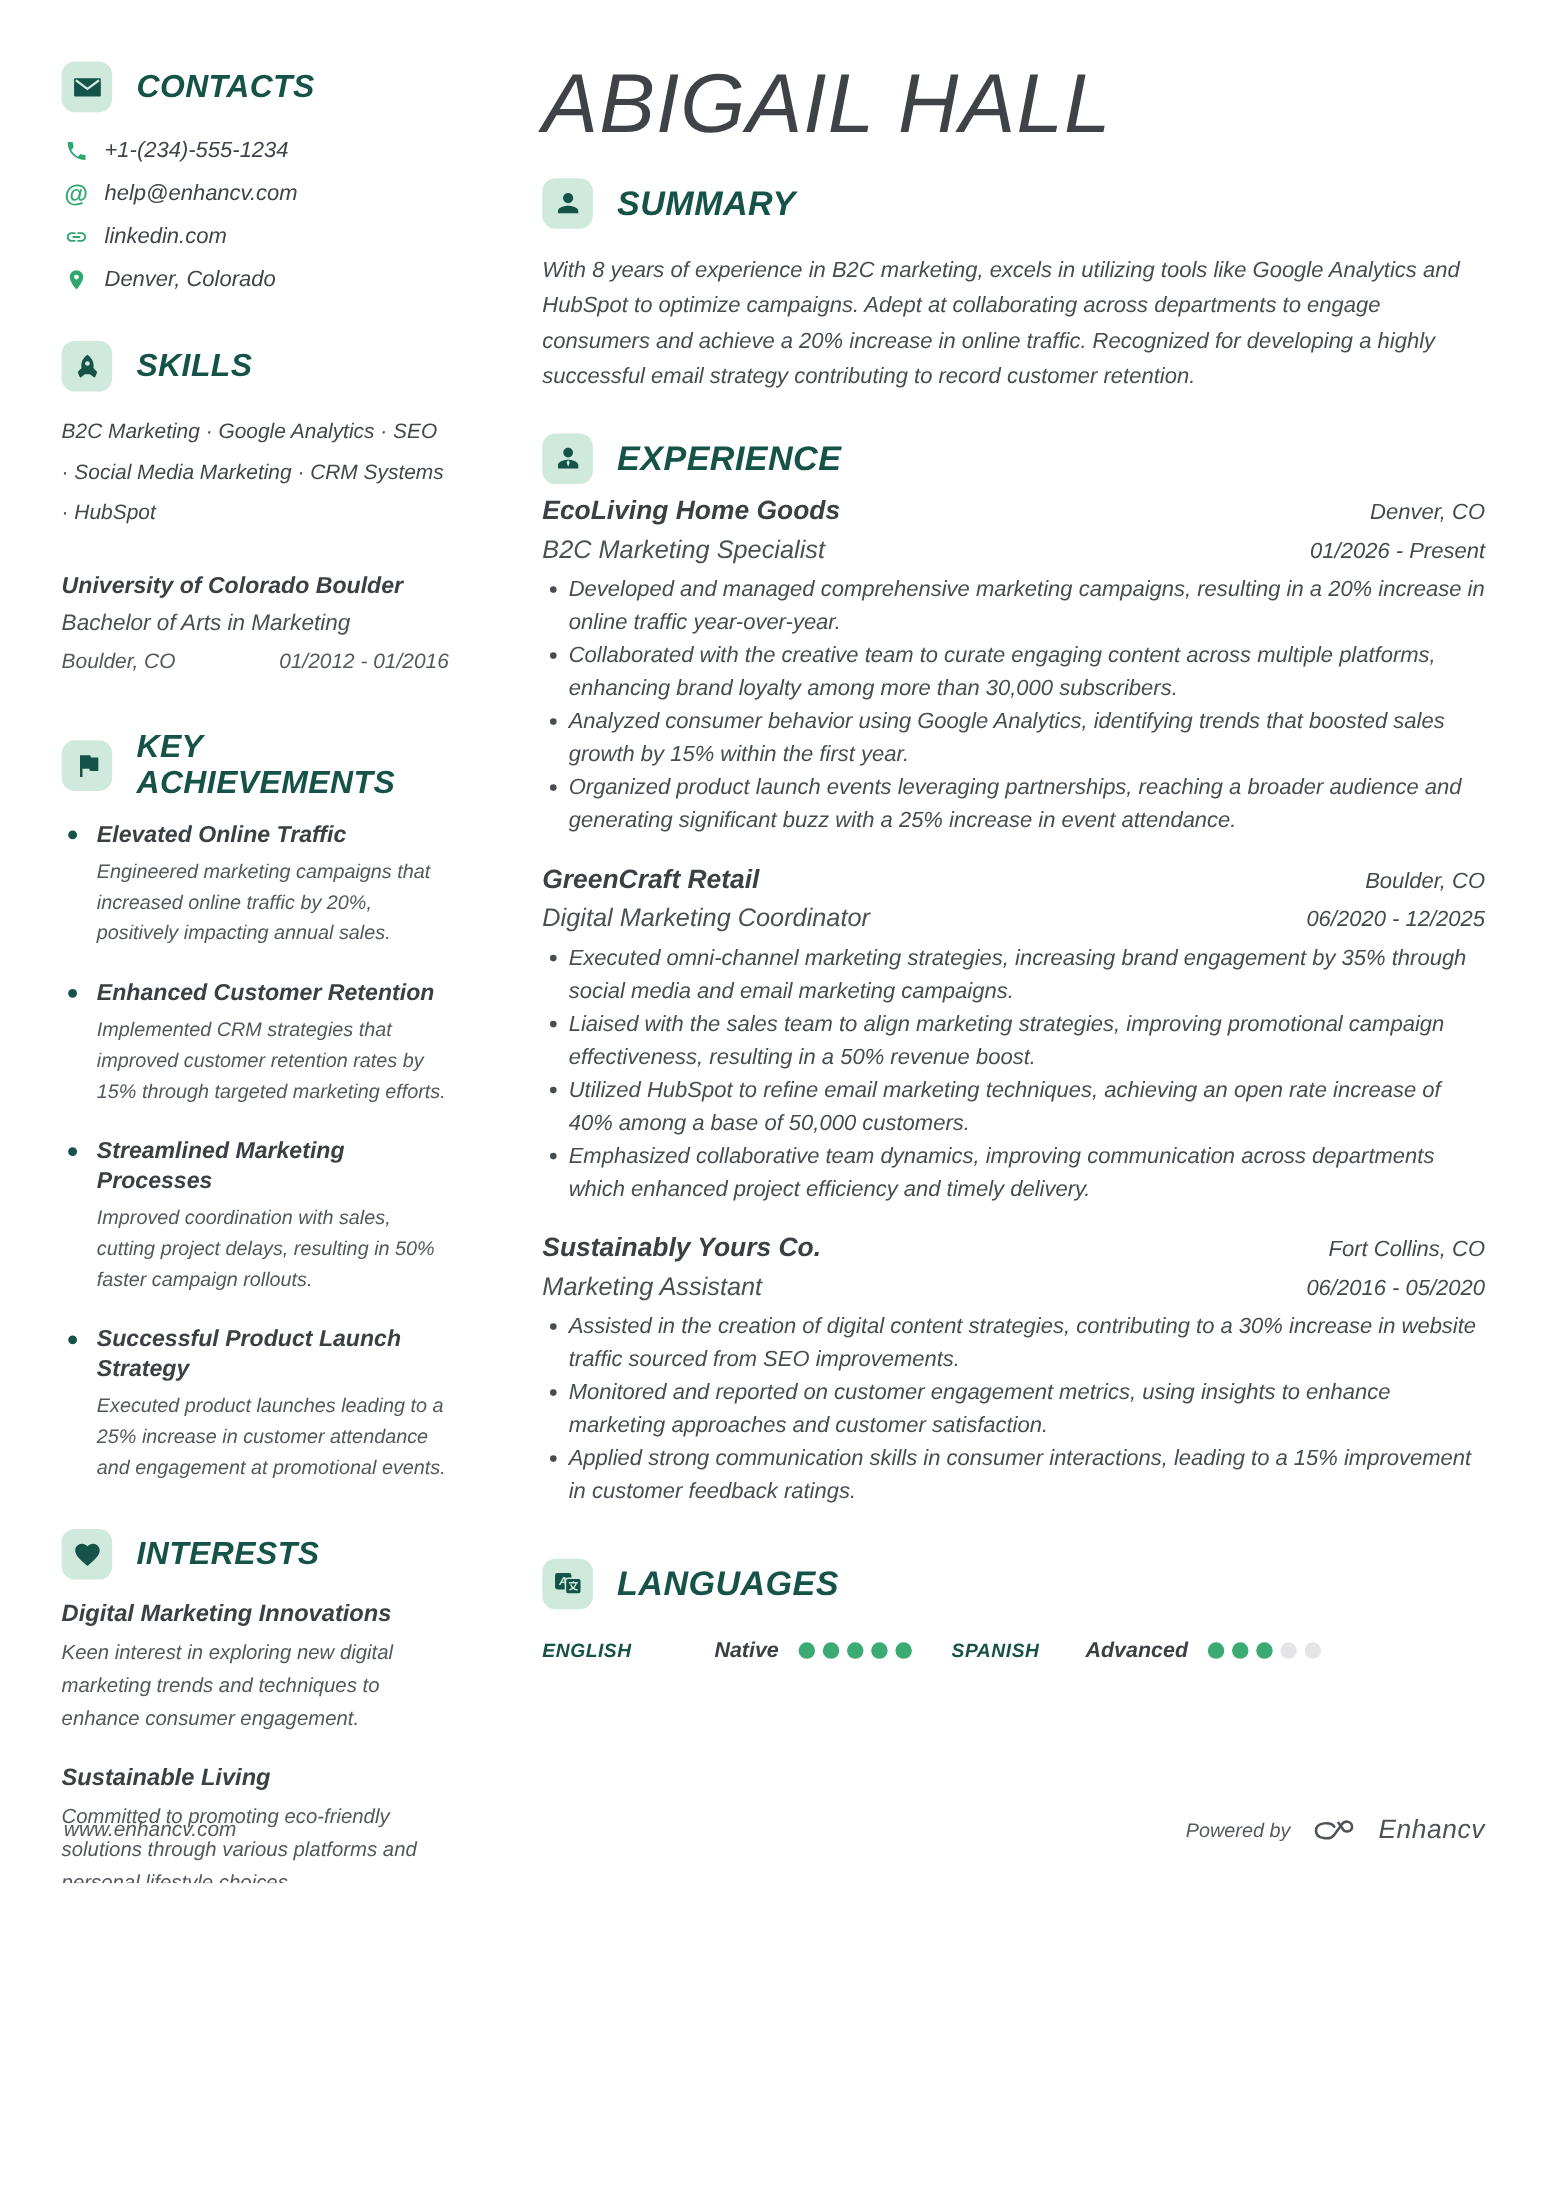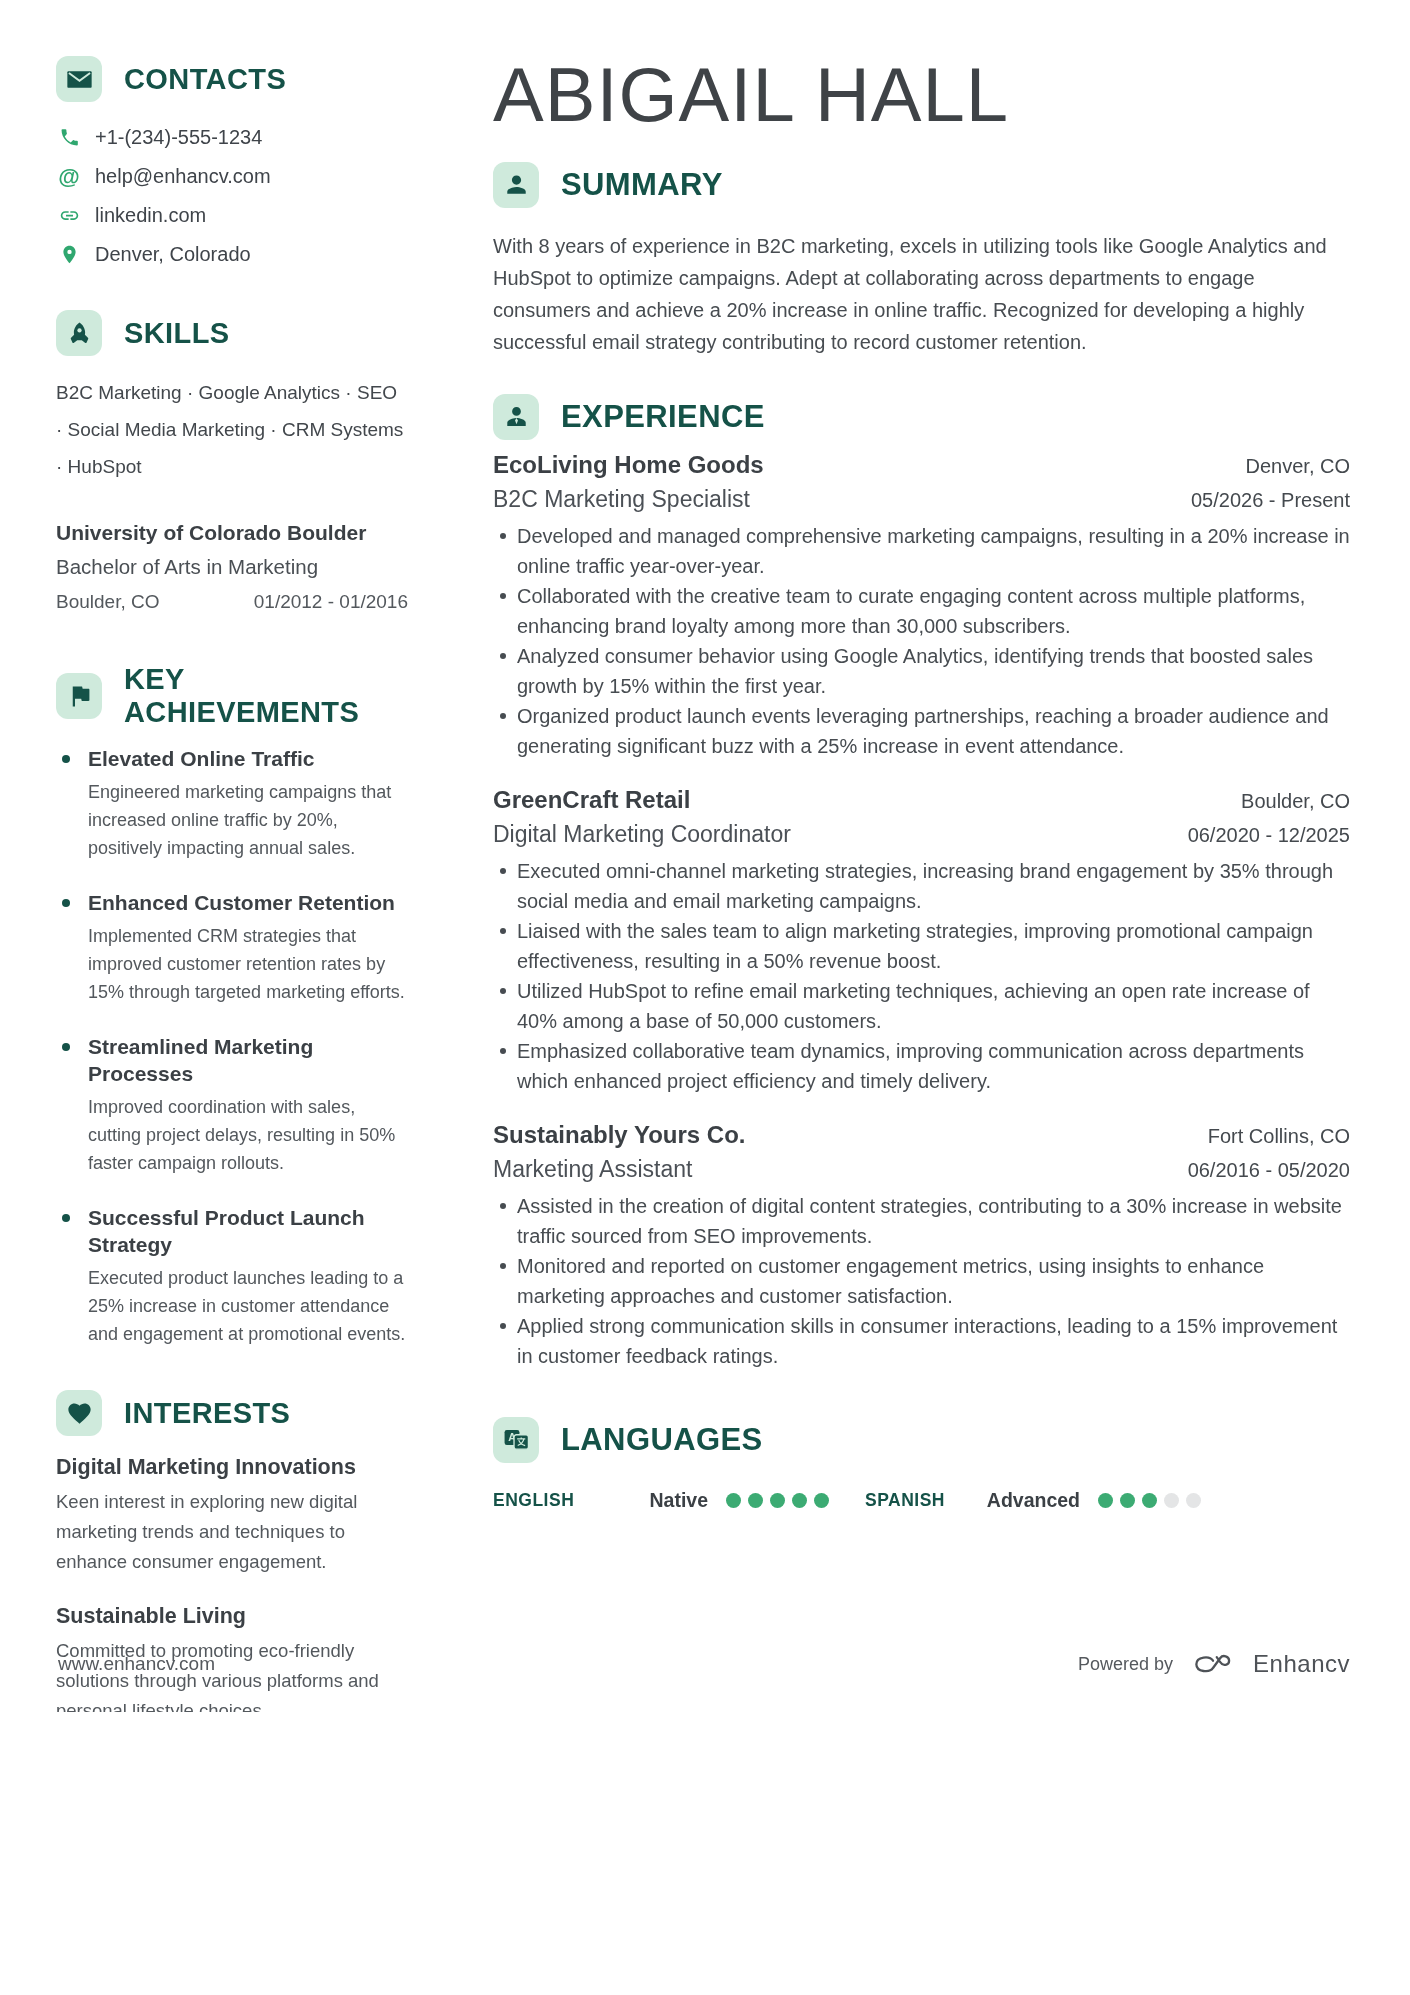--- a/index.html
+++ b/index.html
@@ -8,21 +8,21 @@
     --green:#2fa76f;
     --band:#96d3af;
     --dark:#3b4045;
     --body:#474c51;
     --muted:#53585d;
   }
   html,body{margin:0;padding:0;background:#ffffff;}
   .page{
     position:relative;width:1410px;height:1712px;box-sizing:border-box;
     background:#fff;font-family:"Liberation Sans",sans-serif;
-    display:flex;padding:56px 60px 0 56px;overflow:hidden;
+    display:flex;padding:56px 60px 0 56px;overflow:hidden;font-style:italic;
   }
   .sidebar{width:352px;flex:none;margin-right:85px;}
   .main{flex:1;min-width:0;}
 
   
   .sec-head{display:flex;align-items:center;gap:22px;}
   .icon-box{width:46px;height:46px;border-radius:12px;background:var(--iconbg);
     display:flex;align-items:center;justify-content:center;flex:none;}
   .icon-box svg{width:27px;height:27px;}
   .side-title{font-size:29px;font-weight:800;color:var(--teal);letter-spacing:.4px;margin:0;}
@@ -242,21 +242,21 @@
         <h2 class="main-title">EXPERIENCE</h2>
       </div>
 
       <div class="job first">
         <div class="job-row">
           <span class="company">EcoLiving Home Goods</span>
           <span class="location">Denver, CO</span>
         </div>
         <div class="job-row">
           <span class="role">B2C Marketing Specialist</span>
-          <span class="dates">05/2026 - Present</span>
+          <span class="dates">01/2026 - Present</span>
         </div>
         <ul class="bullets">
           <li>Developed and managed comprehensive marketing campaigns, resulting in a 20% increase in online traffic year-over-year.</li>
           <li>Collaborated with the creative team to curate engaging content across multiple platforms, enhancing brand loyalty among more than 30,000 subscribers.</li>
           <li>Analyzed consumer behavior using Google Analytics, identifying trends that boosted sales growth by 15% within the first year.</li>
           <li>Organized product launch events leveraging partnerships, reaching a broader audience and generating significant buzz with a 25% increase in event attendance.</li>
         </ul>
       </div>
 
       <div class="job">

